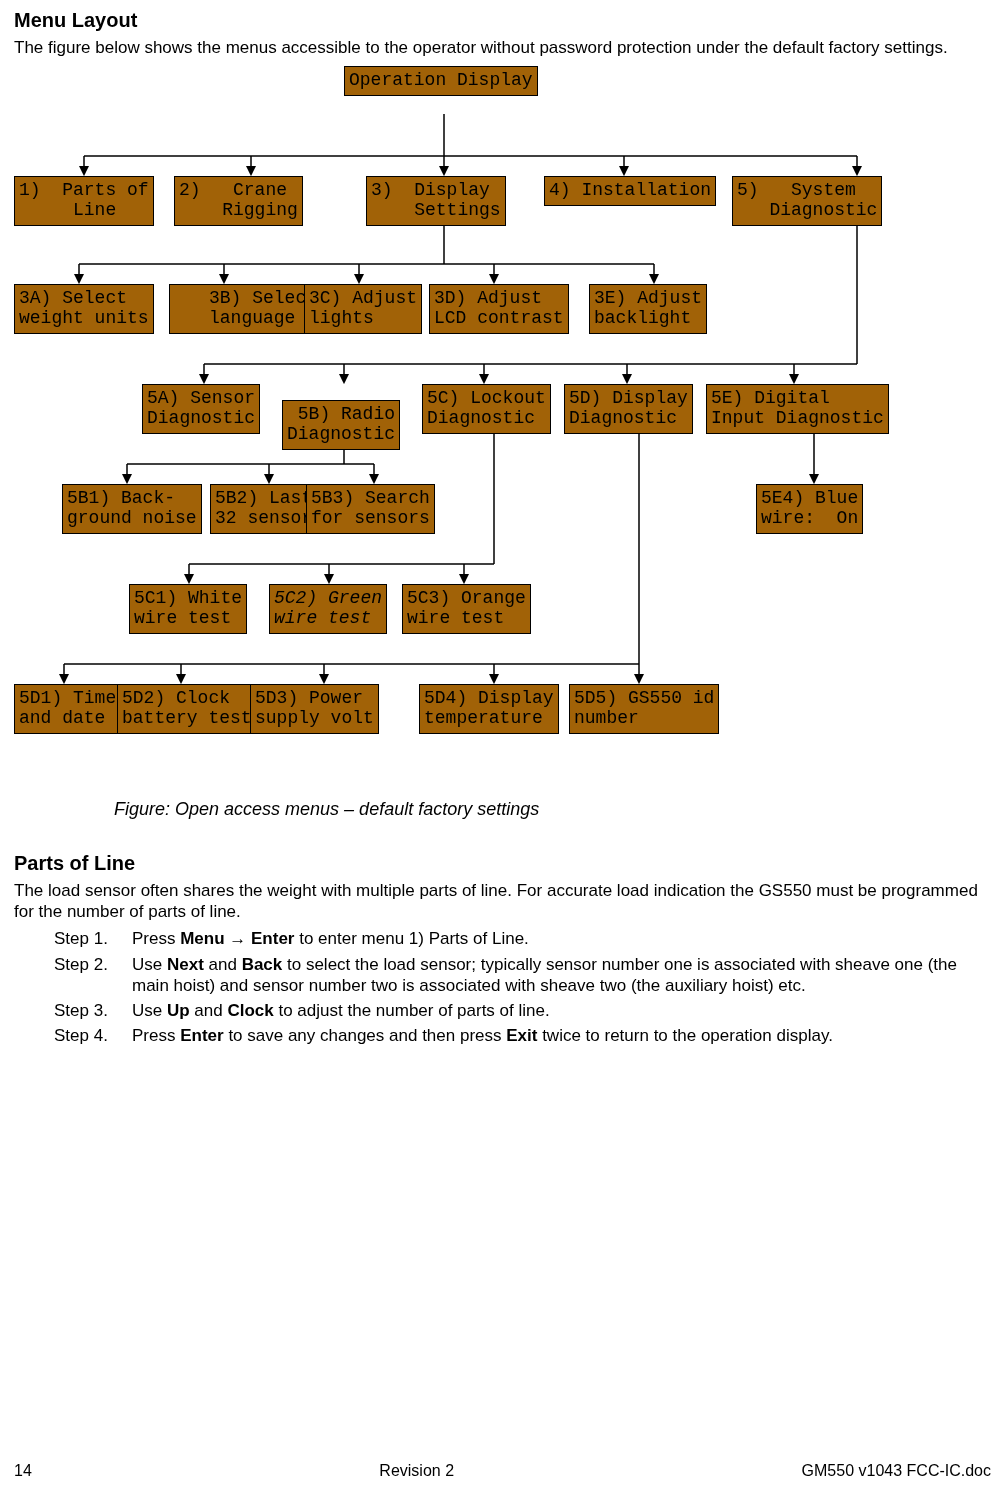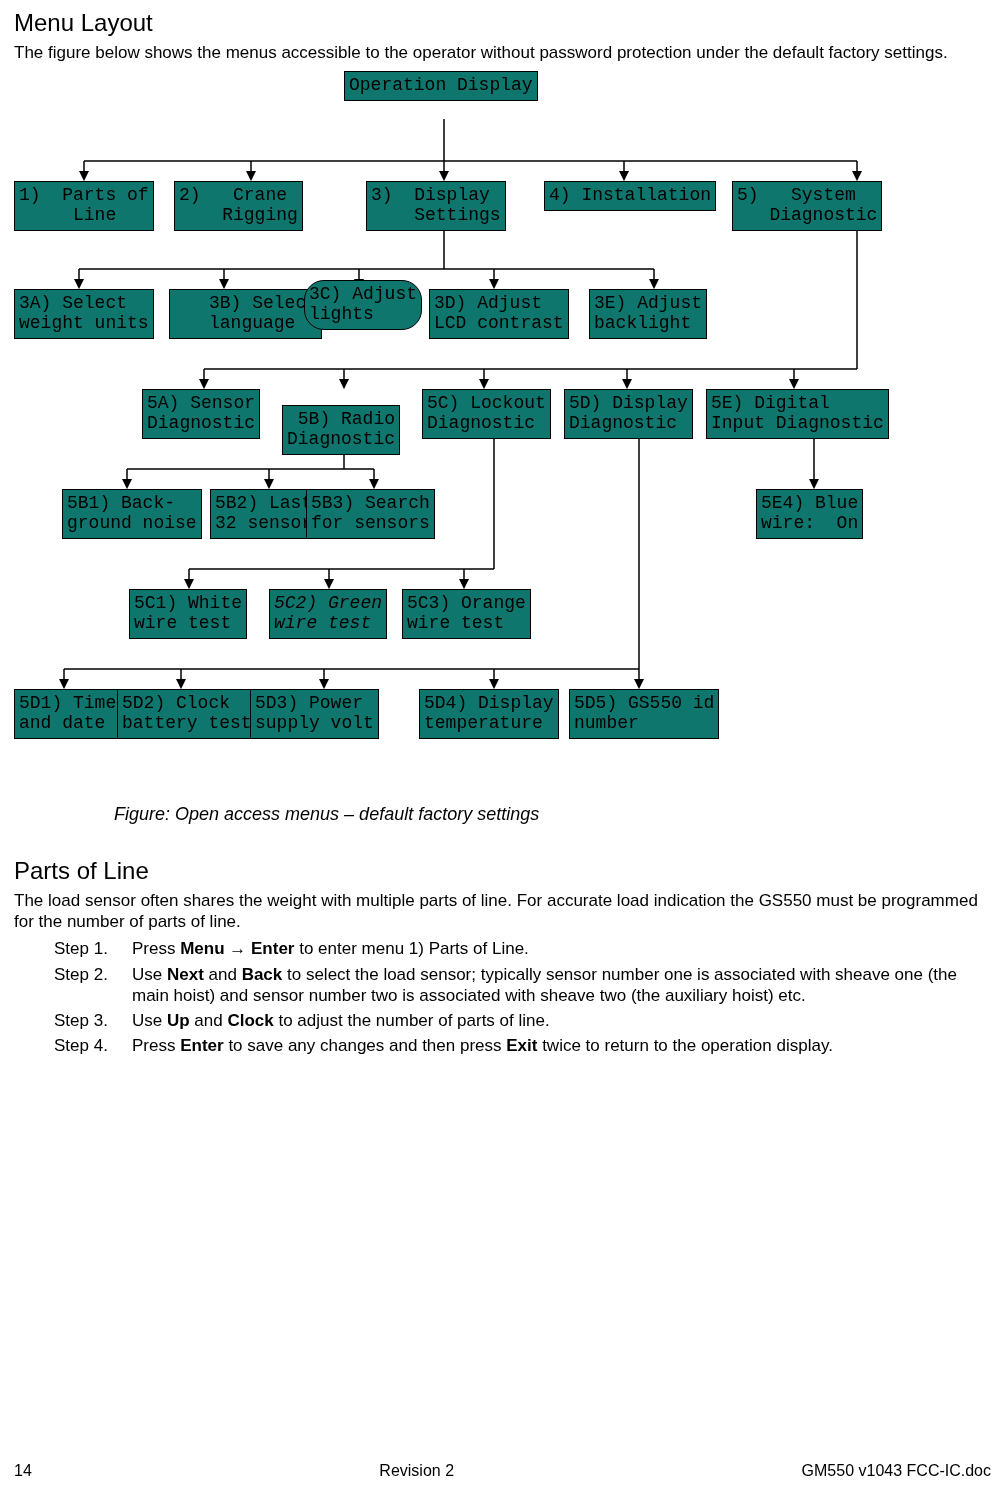--- a/index.html
+++ b/index.html
@@ -8,36 +8,36 @@
     line-height: 1.25;
     margin: 0;
     padding: 8px 14px 14px 14px;
     width: 1005px;
     height: 1501px;
     box-sizing: border-box;
     position: relative;
     color: #000;
   }
   h2.section {
-    font-size: 24px;
-    font-weight: normal;
+    font-size: 20px;
+    font-weight: bold;
     margin: 0 0 4px 0;
   }
   p.body {
     margin: 2px 0 6px 0;
   }
   .diagram {
     position: relative;
     width: 950px;
     height: 730px;
     margin: 6px 0 2px 0;
   }
   .node {
     position: absolute;
-    background: #0f766e;
+    background: #a16207;
     border: 1.5px solid #000;
     font-family: "Courier New", Courier, monospace;
     font-size: 18px;
     line-height: 1.1;
     padding: 4px 4px 4px 4px;
     white-space: pre;
     box-sizing: border-box;
   }
   svg.lines {
     position: absolute;
@@ -149,21 +149,21 @@
   <div class="node" style="left:352px;top:112px;">3)  Display
     Settings</div>
   <div class="node" style="left:530px;top:112px;">4) Installation</div>
   <div class="node" style="left:718px;top:112px;">5)   System
    Diagnostic</div>
 
   <div class="node" style="left:0px;top:220px;">3A) Select
 weight units</div>
   <div class="node" style="left:155px;top:220px;padding-left:39px;">3B) Select
 language</div>
-  <div class="node" style="left:290px;top:211px;border-radius:20px;">3C) Adjust
+  <div class="node" style="left:290px;top:220px;">3C) Adjust
 lights</div>
   <div class="node" style="left:415px;top:220px;">3D) Adjust
 LCD contrast</div>
   <div class="node" style="left:575px;top:220px;">3E) Adjust
 backlight</div>
 
   <div class="node" style="left:128px;top:320px;">5A) Sensor
 Diagnostic</div>
   <div class="node" style="left:268px;top:336px;text-align:right;">5B) Radio
 Diagnostic</div>

